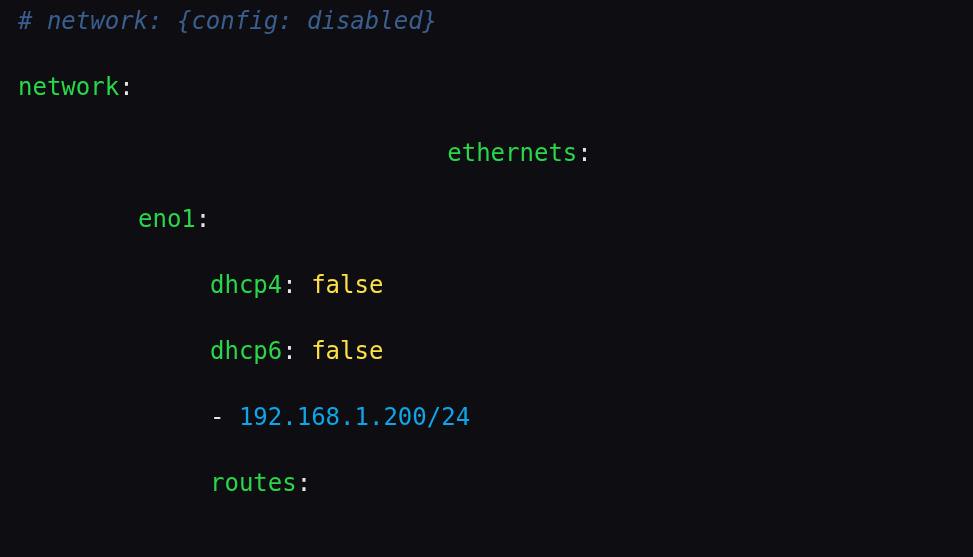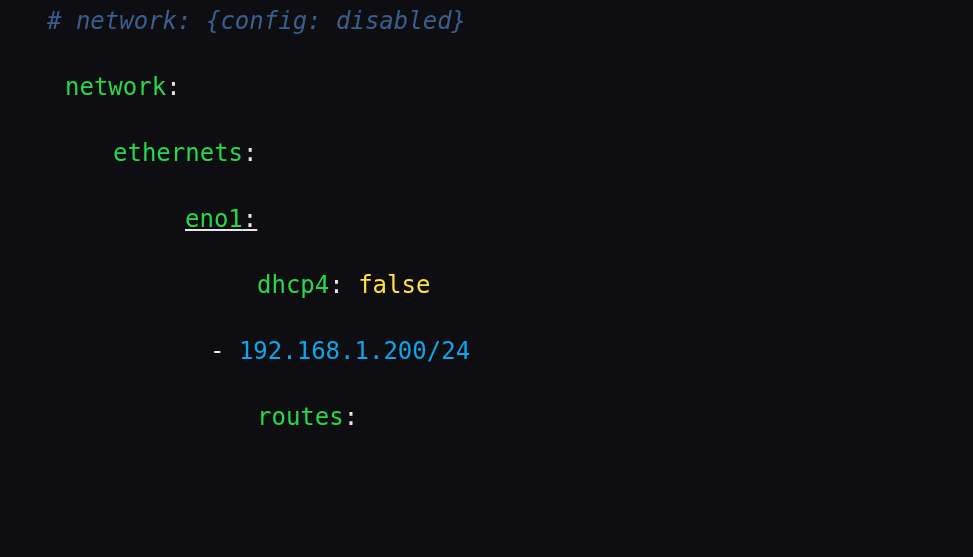--- a/index.html
+++ b/index.html
@@ -11,42 +11,43 @@
     font-family: "DejaVu Sans Mono", "Menlo", "Consolas", monospace;
     font-size: 24px;
     line-height: 33px;
     color: #e6e6e6;
     overflow: hidden;
   }
   .editor {
     padding: 0px 0 0 18px;
     white-space: pre;
   }
-  .c-comment { color: #3a5f8f; font-style: italic; margin-left: 29px; }
-  .c-key     { color: #29d84a; margin-left: 47px; }
+  .c-comment { color: #3a5f8f; font-style: italic; }
+  .c-key     { color: #29d84a; }
   .c-punct   { color: #e6e6e6; }
   .c-bool    { color: #fde047; }
   .c-dash    { color: #e6e6e6; }
   .c-val     { color: #0ea5e9; }
   .line { display: block; }
-  .i1 { padding-left: 48px; }
-  .i2 { padding-left: 120px; text-decoration: underline; }
+  .i1 { padding-left: 48px; text-align: center; }
+  .i2 { padding-left: 120px; }
   .i3 { padding-left: 192px; }
   .i3b{ padding-left: 192px; }
   .comment-line { margin-top:-28px; }
 </style>
 </head>
 <body>
 
 <div class="editor">
 <span class="line comment-line"><span class="c-comment"># network: {config: disabled}</span></span>
 <span class="line"><span class="c-key">network</span><span class="c-punct">:</span></span>
 <span class="line i1"><span class="c-key">ethernets</span><span class="c-punct">:</span></span>
 <span class="line i2"><span class="c-key">eno1</span><span class="c-punct">:</span></span>
 <span class="line i3"><span class="c-key">dhcp4</span><span class="c-punct">:</span> <span class="c-bool">false</span></span>
+<span class="line i3"><span class="c-key">dhcp6</span><span class="c-punct">:</span> <span class="c-bool">false</span></span>
 <span class="line i3b"><span class="c-dash">-</span> <span class="c-val">192.168.1.200/24</span></span>
 <span class="line i3"><span class="c-key">routes</span><span class="c-punct">:</span></span>
 
 
 
 
 
 
 
 </div>

